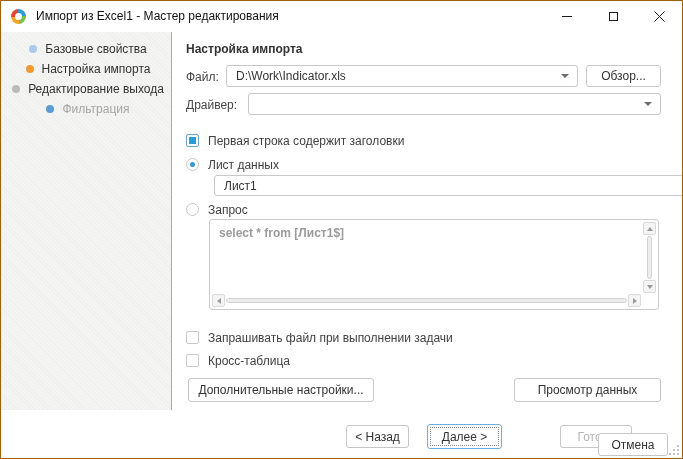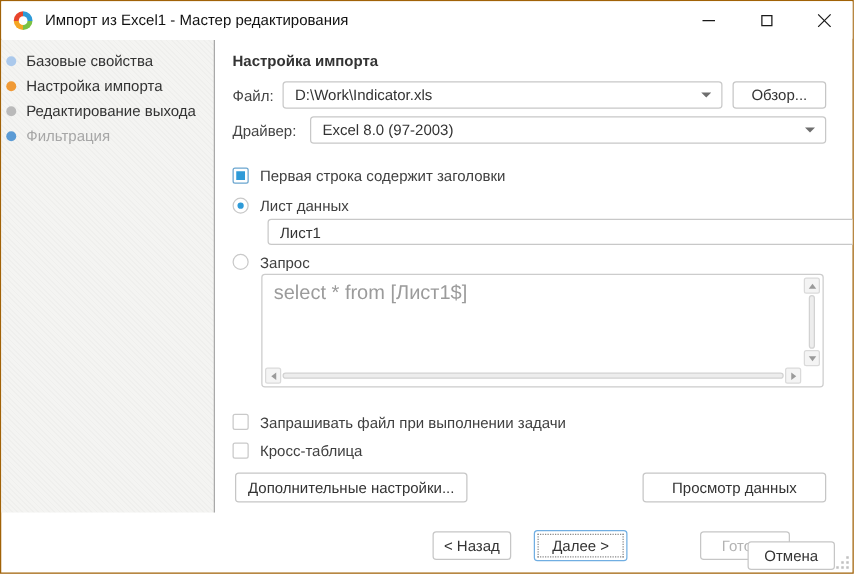--- a/index.html
+++ b/index.html
@@ -17,21 +17,21 @@
   .title-text{margin-left:10px;font-size:12px;color:#111;white-space:nowrap;}
   .win-controls{margin-left:auto;display:flex;height:100%;}
   .win-btn{width:46px;height:100%;display:flex;align-items:center;justify-content:center;background:#fff;}
   .glyph-min{display:block;width:10px;height:0;border-top:1px solid #1a1a1a;}
   .glyph-max{display:block;width:9px;height:9px;border:1px solid #1a1a1a;background:#fff;}
 
   
   .sidebar{position:absolute;left:0;top:31px;width:171px;height:378px;
     background-color:#f4f4f2;border-right:1px solid #a9a9a9;padding-top:7px;
     background-image:repeating-linear-gradient(45deg,rgba(0,0,0,0.02) 0 1px,transparent 1px 3px);}
-  .step{display:flex;align-items:center;height:20px;padding-left:4px;}
+  .step{display:flex;align-items:center;height:20px;padding-left:4px;justify-content:center;}
   .bullet{width:8px;height:8px;border-radius:50%;margin-right:8px;flex:none;background:#ccc;}
   .step-label{font-size:12px;color:#333;white-space:nowrap;}
   .step.disabled .step-label{color:#a6a6a6;}
 
   
   .heading{position:absolute;left:185px;top:41px;font-size:12px;font-weight:bold;color:#333;}
   .flabel{position:absolute;font-size:12px;color:#444;white-space:nowrap;}
   .combo{position:absolute;border:1px solid #c8c8c8;border-radius:3px;background:#fff;}
   .combo .txt{position:absolute;left:9px;top:0;bottom:0;display:flex;align-items:center;
     font-size:12px;color:#333;white-space:nowrap;}
@@ -46,21 +46,21 @@
   .checkrow{position:absolute;display:flex;align-items:center;height:15px;}
   .cb{width:13px;height:13px;border:1px solid #c9c9c9;border-radius:2px;background:#fff;position:relative;flex:none;}
   .cb.checked{border-color:#6aa5cf;}
   .cb.checked::after{content:"";position:absolute;inset:2px;background:#2e9ad8;}
   .rb{width:13px;height:13px;border:1px solid #c9c9c9;border-radius:50%;background:#fff;position:relative;flex:none;}
   .rb.selected::after{content:"";position:absolute;inset:3px;background:#2e9ad8;border-radius:50%;}
   .checkrow .lbl{margin-left:9px;font-size:12px;color:#404040;white-space:nowrap;}
 
   .querybox{position:absolute;left:208px;top:218px;width:450px;height:91px;
     border:1px solid #ccc;border-radius:3px;background:#fff;}
-  .query-text{position:absolute;left:9px;top:6px;font-size:16px;color:#9b9b9b;white-space:nowrap;}
+  .query-text{position:absolute;left:9px;top:6px;font-size:12px;color:#9b9b9b;white-space:nowrap;font-weight:bold;}
   .vsb{position:absolute;top:2px;right:2px;width:13px;height:71px;}
   .hsb{position:absolute;left:2px;bottom:2px;right:17px;height:13px;}
   .sb-btn{position:absolute;width:13px;height:13px;border:1px solid #dadada;border-radius:2px;
     background:#f4f4f4;display:flex;align-items:center;justify-content:center;}
   .vsb .up{top:0;left:0;} .vsb .down{bottom:0;left:0;}
   .hsb .left{left:0;top:0;} .hsb .right{right:0;top:0;}
   .vsb .thumb{position:absolute;left:4px;top:14px;bottom:14px;width:5px;
     background:#ededed;border:1px solid #d2d2d2;border-radius:3px;}
   .hsb .thumb{position:absolute;top:4px;left:14px;right:14px;height:5px;
     background:#ededed;border:1px solid #d2d2d2;border-radius:3px;}
@@ -118,21 +118,20 @@
 
   <div class="flabel" style="left:185px;top:69px;">Файл:</div>
   <div class="combo" style="left:225px;top:64px;width:352px;height:22px;">
     <span class="txt">D:\Work\Indicator.xls</span>
     <span class="arrow-down"></span>
   </div>
   <div class="btn" style="left:585px;top:64px;width:75px;height:22px;">Обзор...</div>
 
   <div class="flabel" style="left:185px;top:97px;">Драйвер:</div>
   <div class="combo" style="left:247px;top:92px;width:413px;height:22px;">
-    <span class="txt">Excel 8.0 (97-2003)</span>
     <span class="arrow-down"></span>
   </div>
 
   <div class="checkrow" style="left:185px;top:132px;">
     <span class="cb checked"></span>
     <span class="lbl">Первая строка содержит заголовки</span>
   </div>
 
   <div class="checkrow" style="left:185px;top:156px;">
     <span class="rb selected"></span>

